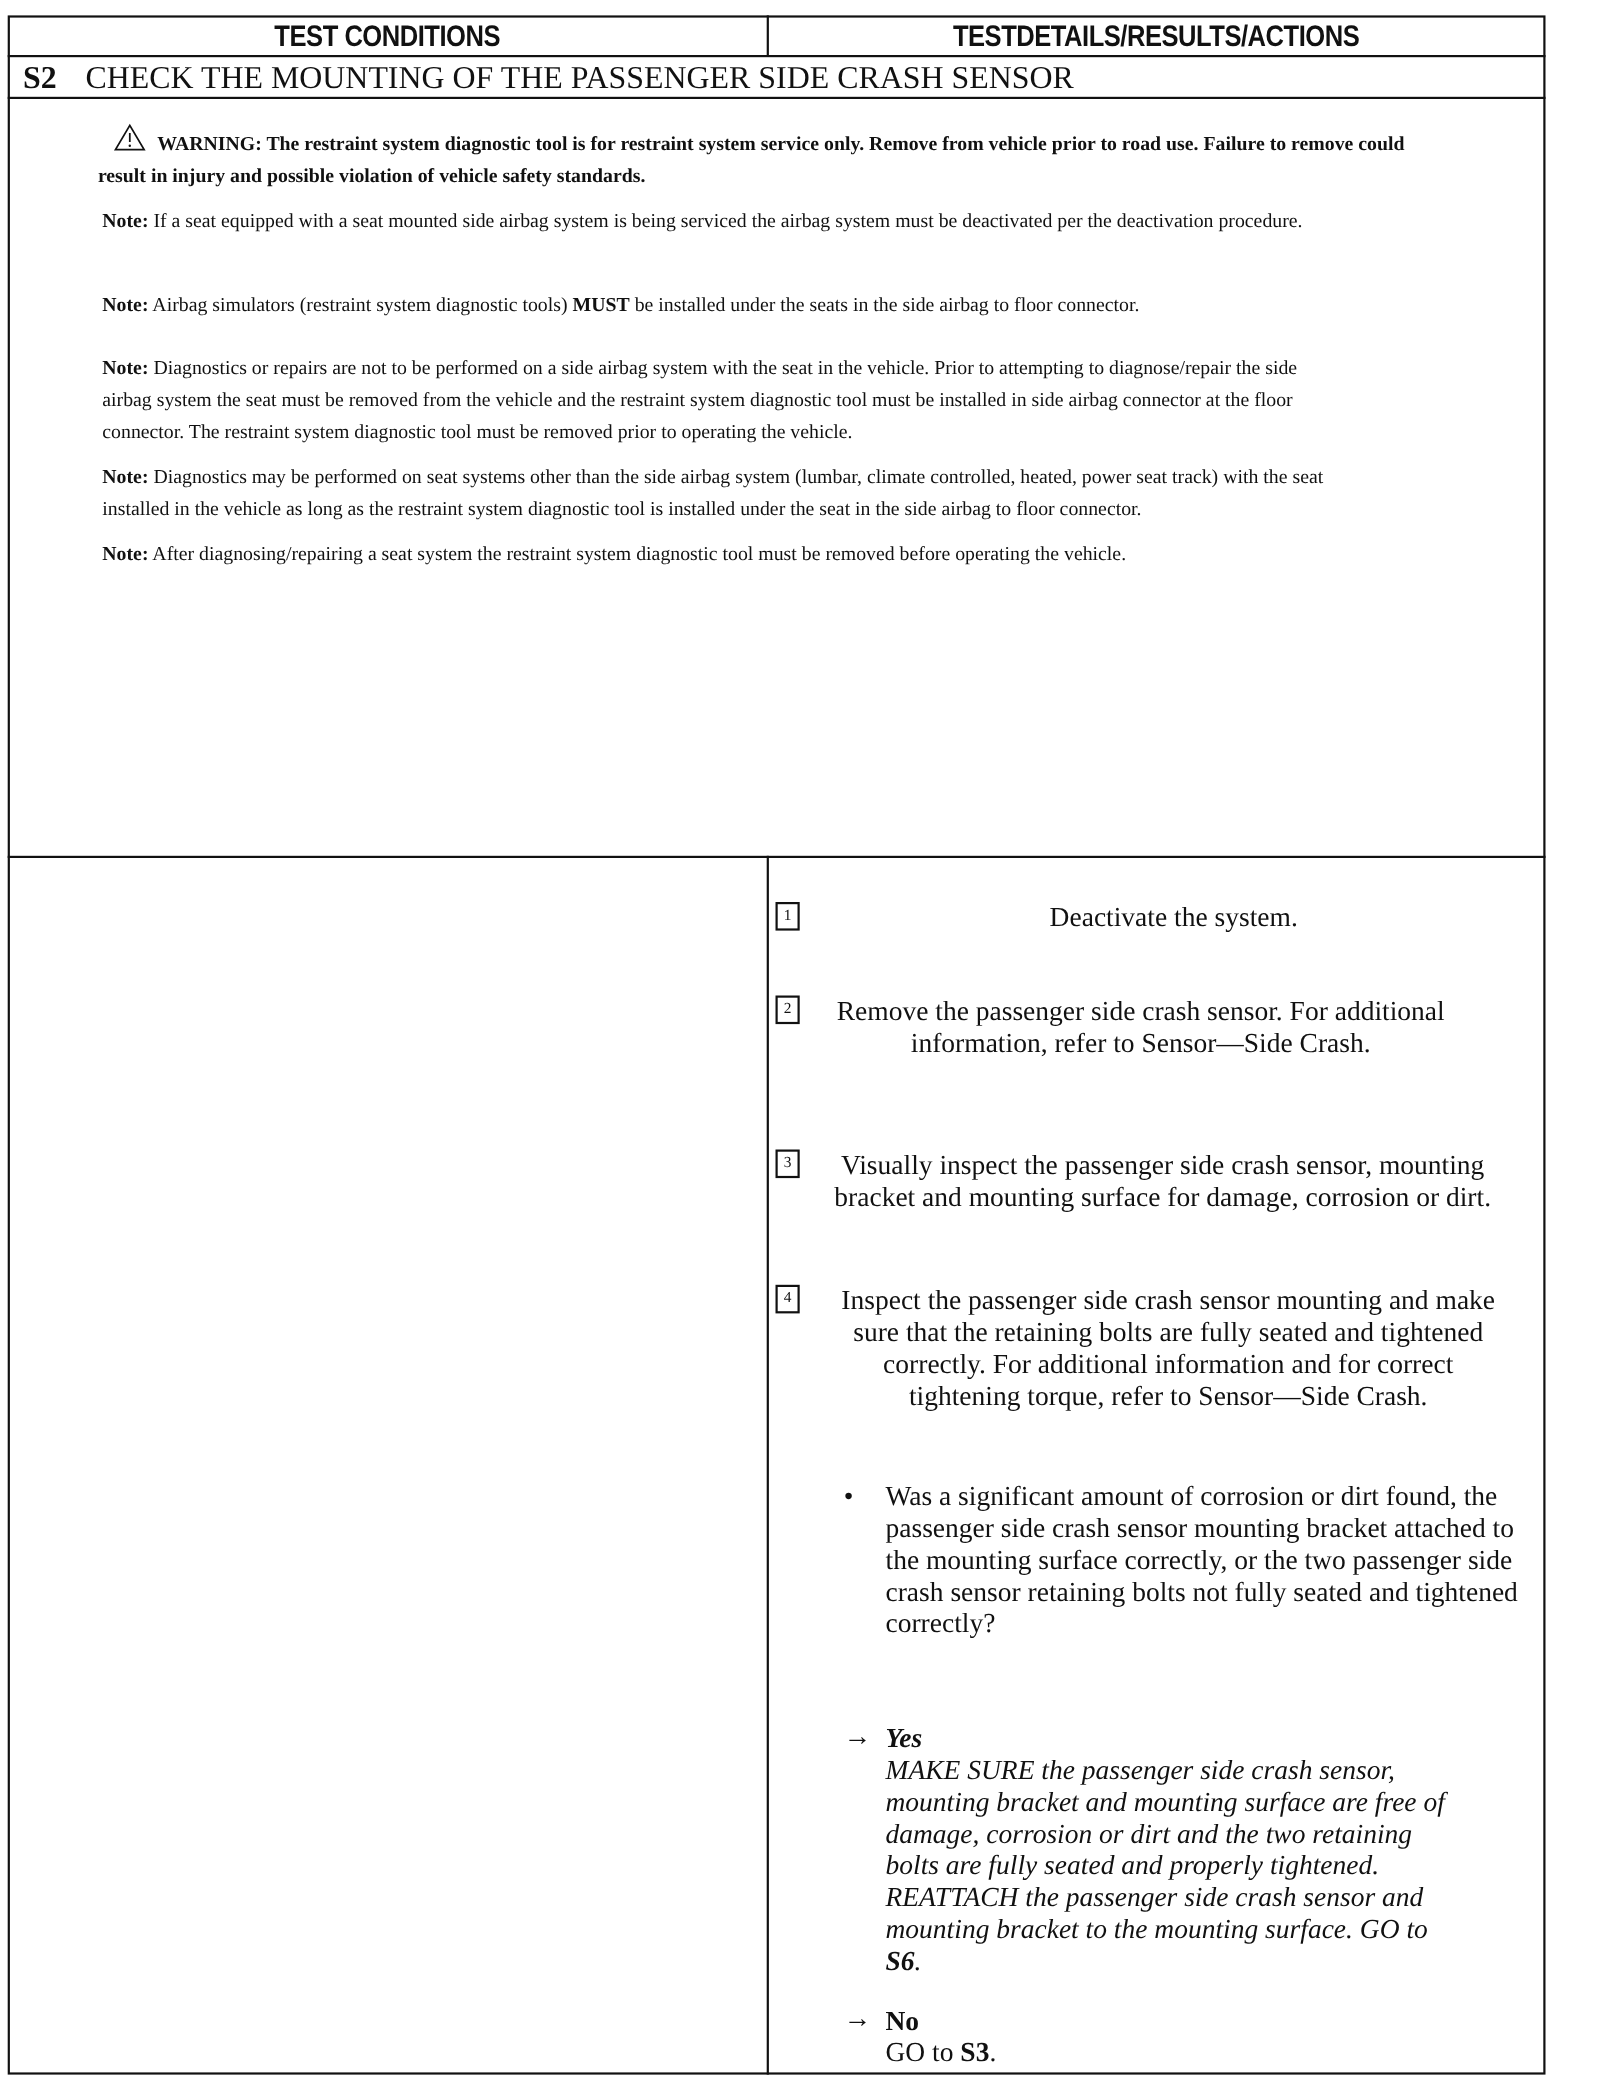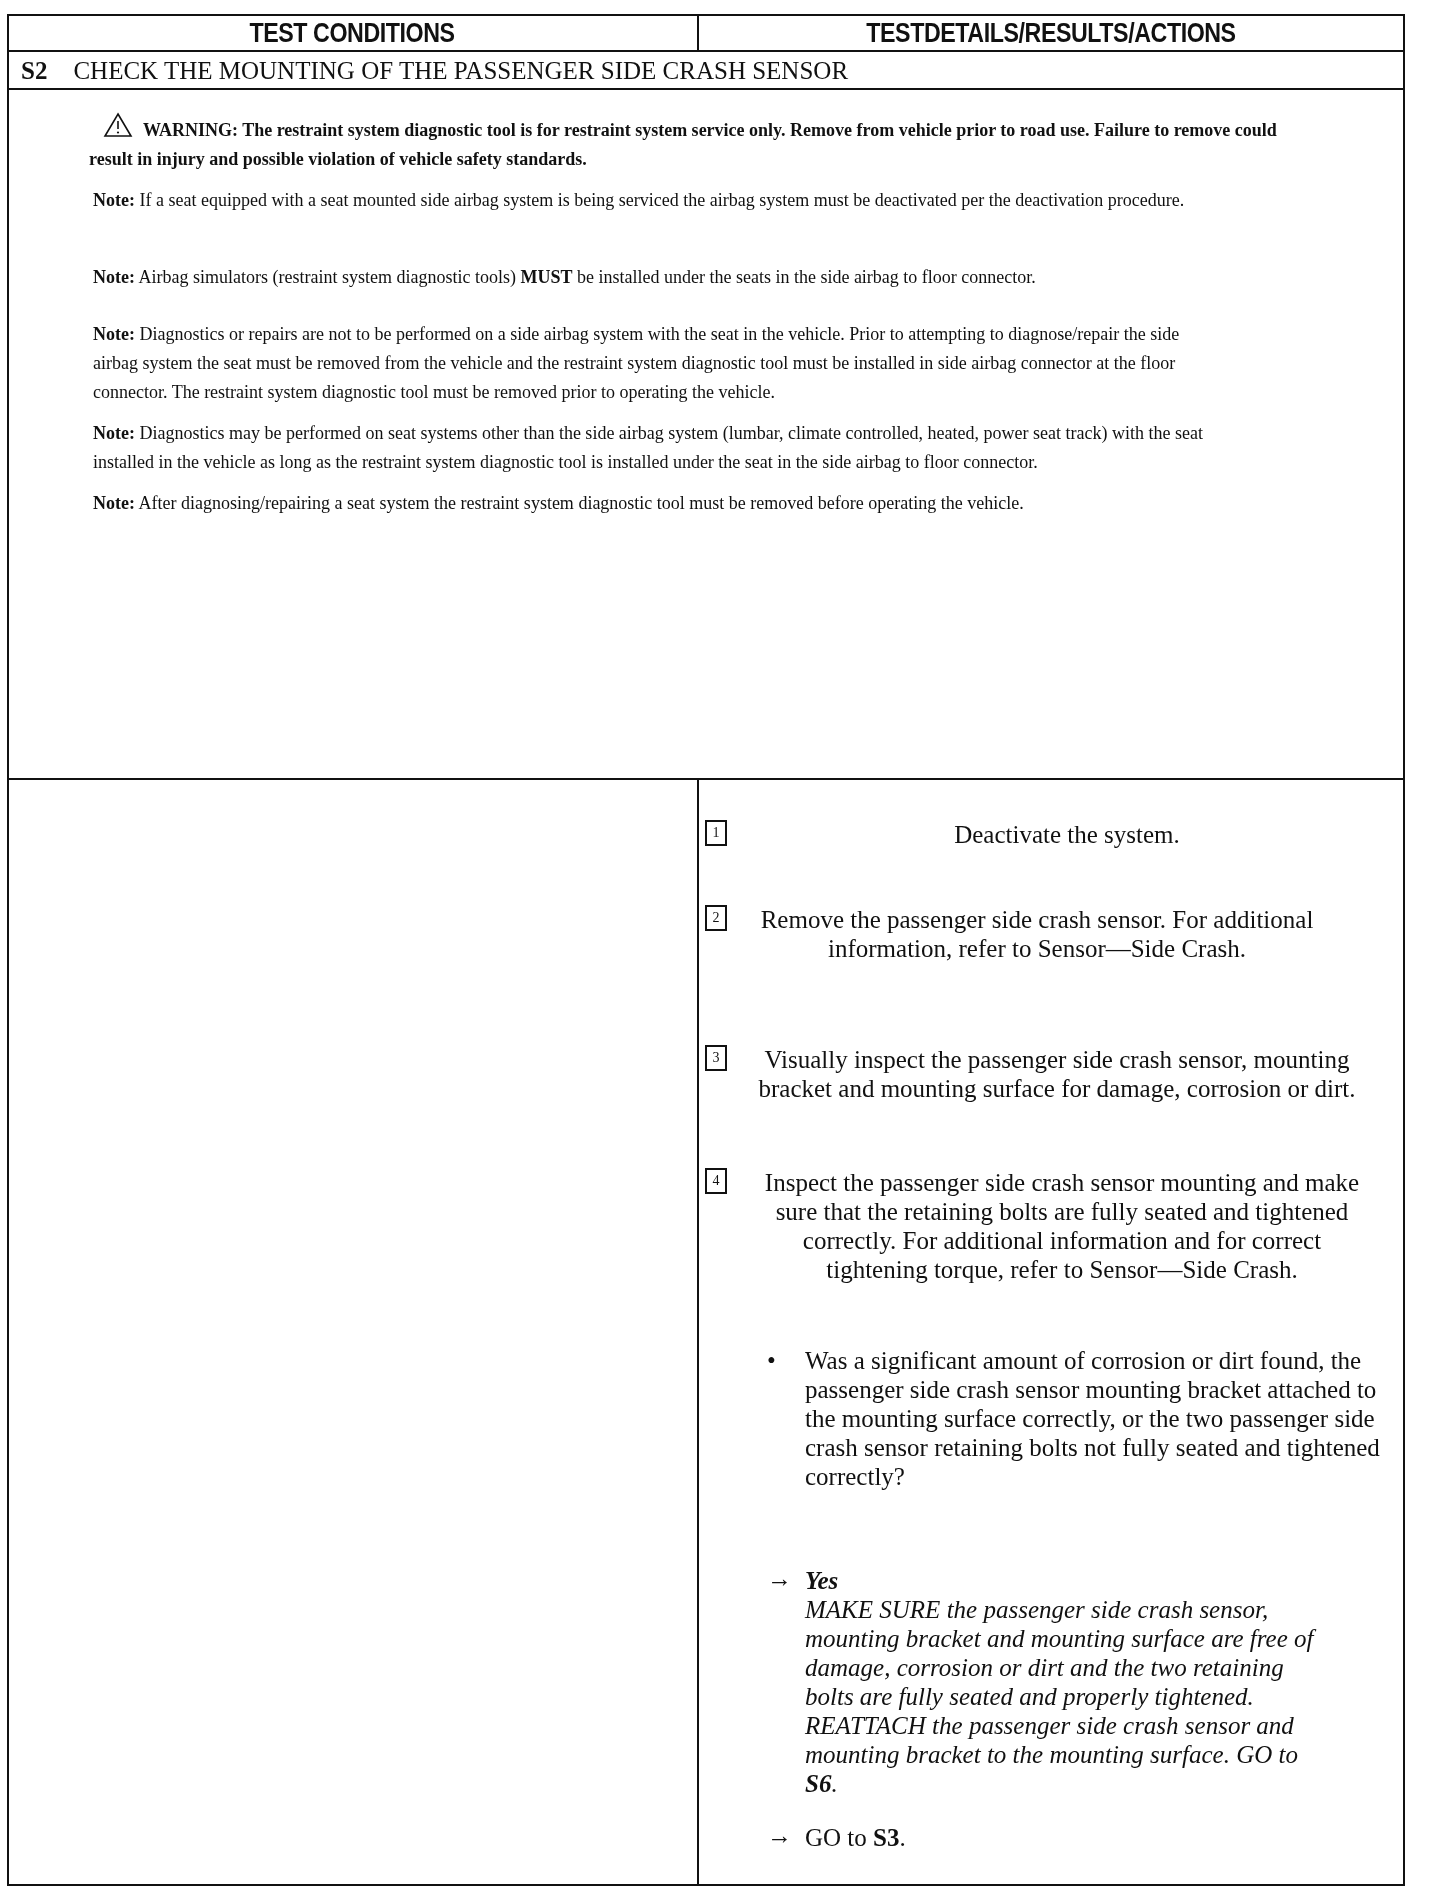--- a/index.html
+++ b/index.html
@@ -4,21 +4,21 @@
 <style>
   html, body { margin:0; padding:0; background:#ffffff; }
   body { width:1456px; height:1904px; position:relative; font-family:"Liberation Serif", "DejaVu Serif", serif; color:#111; }
   .page { position:absolute; left:7px; top:14px; width:1398px; height:1872px; }
   .frame { position:absolute; left:0; top:0; width:1398px; height:1872px; border:2px solid #111; box-sizing:border-box; }
   .hdr { position:absolute; left:0; top:0; width:1398px; height:38px; border-bottom:2px solid #111; box-sizing:border-box;padding-left:44px; }
   .hdr .cell { position:absolute; top:0; height:36px; line-height:38px; text-align:center; font-family:"Liberation Sans", "DejaVu Sans", sans-serif; font-weight:bold; font-size:27px; letter-spacing:-0.5px; transform:scaleX(0.86); }
   .hdr .c1 { left:0; width:690px; }
   .hdr .c2 { left:690px; width:708px; }
   .hdr .divider { position:absolute; left:690px; top:0; width:2px; height:36px; background:#111; }
-  .step-title { position:absolute; left:0; top:38px; width:1398px; height:38px; border-bottom:2px solid #111; box-sizing:border-box; font-size:25px; line-height:38px; padding-left:14px; white-space:nowrap; }
+  .step-title { position:absolute; left:0; top:38px; width:1398px; height:38px; border-bottom:2px solid #111; box-sizing:border-box; font-size:29px; line-height:38px; padding-left:14px; white-space:nowrap; }
   .step-title .sid { font-weight:bold; margin-right:26px; }
   .notes { position:absolute; left:86px; top:98px; width:1200px; font-size:18px; line-height:29px; }
   .notes p { margin:0; }
   .warn { font-weight:bold; }
   .warn .tri { display:inline-block; width:30px; height:26px; vertical-align:-2px; margin-left:14px; margin-right:10px; }
   .note-label { font-weight:bold; }
   .lower-divider { position:absolute; left:0; top:764px; width:1398px; height:2px; background:#111; }
   .col-divider { position:absolute; left:690px; top:764px; width:2px; height:1108px; background:#111; }
   .actions { position:absolute; left:690px; top:766px; width:708px; font-size:25px; line-height:29px; }
   .action { position:absolute; left:0; width:708px; }
@@ -108,17 +108,18 @@
       <span class="arrow">→</span>
       <div class="btext" style="width:530px;font-style:italic;">
         <div class="bold">Yes</div>
         <div><span>MAKE SURE the passenger side crash sensor, mounting bracket and mounting surface are free of damage, corrosion or dirt and the two retaining bolts are fully seated and properly tightened. REATTACH the passenger side crash sensor and mounting bracket to the mounting surface. GO to </span><span class="bold">S6</span><span>.</span></div>
       </div>
     </div>
 
     <div class="branch" style="top:1043px;">
       <span class="arrow">→</span>
       <div class="btext">
+        <div class="bold">No</div>
         <div><span>GO to </span><span class="bold">S3</span><span>.</span></div>
       </div>
     </div>
   </div>
 </div>
 
 </body></html>

